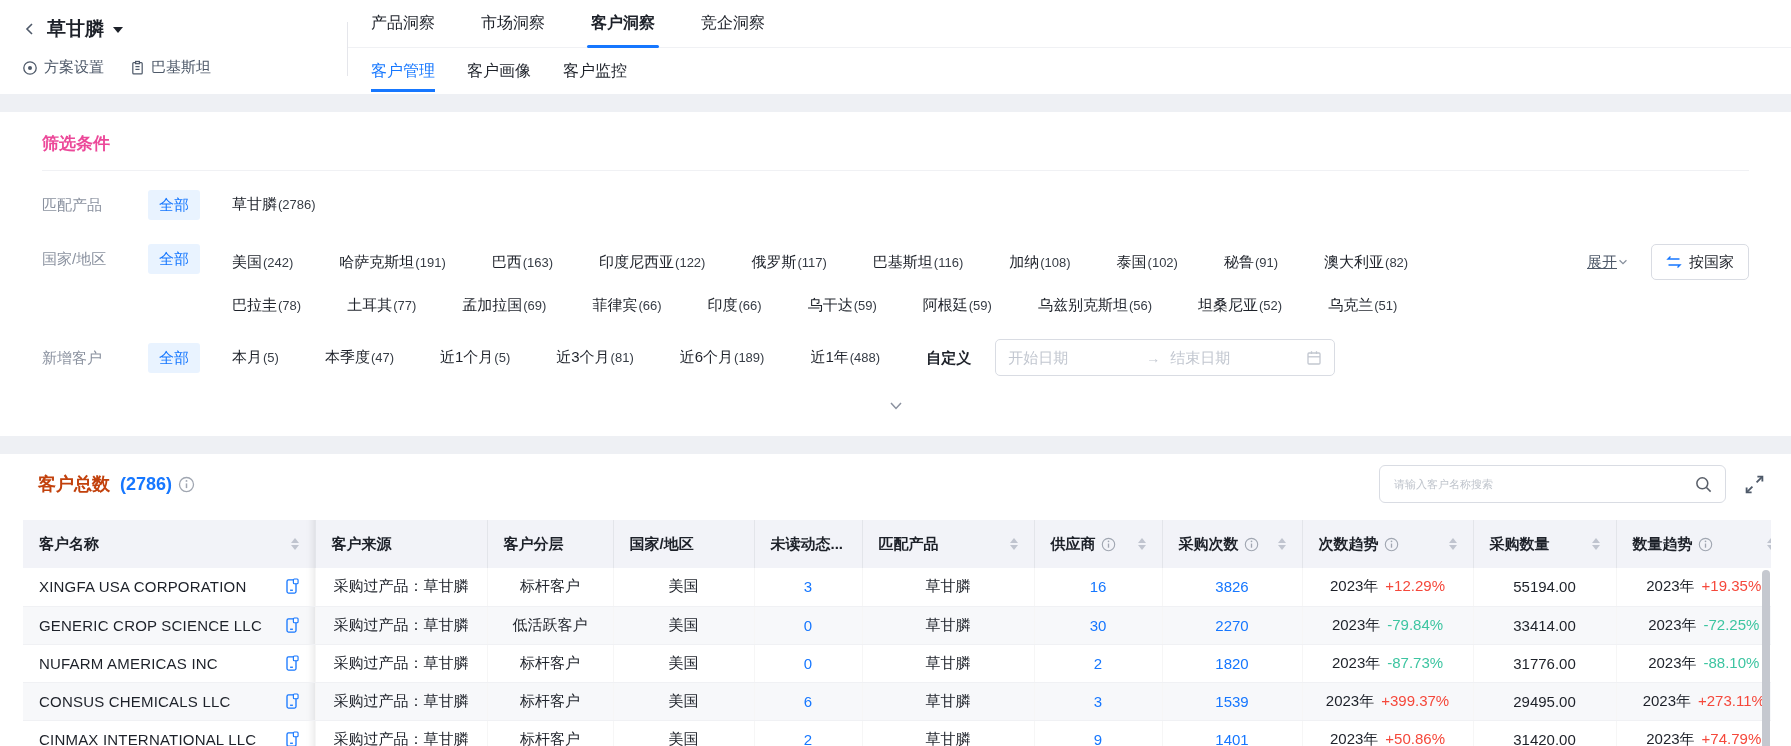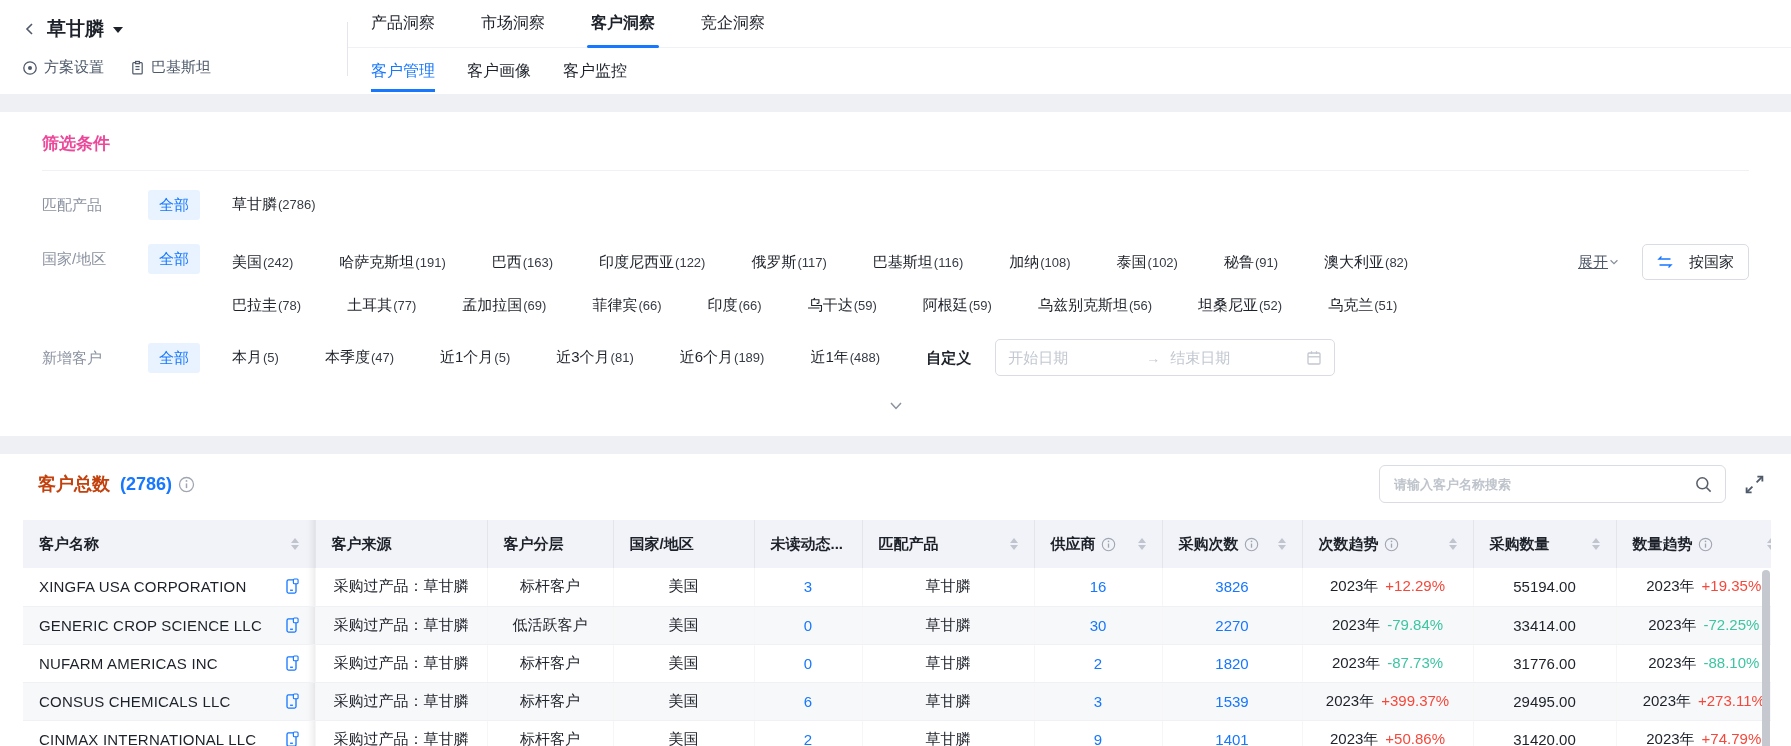--- a/index.html
+++ b/index.html
@@ -38,39 +38,39 @@
   .f-label { width:106px; flex:0 0 106px; font-size:15px; color:#8a919f; line-height:30px; }
   .f-all { flex:0 0 auto; font-size:15px; color:#1677ff; background:#e9f3ff; border-radius:3px; padding:4px 11px; line-height:22px; cursor:pointer; margin-right:32px; }
   .f-items { display:flex; align-items:center; gap:46px; line-height:30px; }
   .f-item { cursor:pointer; white-space:nowrap; }
   .fi-name { font-size:15px; color:#1d2129; }
   .fi-cnt { font-size:13px; color:#363c45; margin-left:1px; }
   .country-lines { flex:1; display:flex; flex-direction:column; }
   .country-line1 { display:flex; align-items:center; }
   .country-line2 { display:flex; align-items:center; margin-top:10px; }
   .expand-link { margin-left:auto; display:flex; align-items:center; font-size:15px; color:#4e5969; cursor:pointer; line-height:30px; white-space:nowrap;text-decoration:underline; }
-  .by-country-btn { margin-left:22px; display:flex; align-items:center; gap:16px; height:36px; padding:0 14px; border:1px solid #d9dce3; border-radius:5px; background:#fff; font-size:15px; color:#1d2129; cursor:pointer; white-space:nowrap; }
+  .by-country-btn { margin-left:22px; display:flex; align-items:center; gap:7px; height:36px; padding:0 14px; border:1px solid #d9dce3; border-radius:5px; background:#fff; font-size:15px; color:#1d2129; cursor:pointer; white-space:nowrap; }
   .custom-link { font-size:15px; color:#1d2129; font-weight:600; cursor:pointer; margin-left:46px; line-height:30px; }
   .date-range { margin-left:24px; width:340px; height:37px; border:1px solid #d9dce3; border-radius:5px; display:flex; align-items:center; padding:0 12px; background:#fff; }
   .date-range input { border:none; outline:none; width:128px; font-size:15px; color:#1d2129; font-family:inherit; }
   .date-range input::placeholder { color:#c2c7d0; }
   .date-arrow { color:#c2c7d0; font-size:14px; margin:0 10px; }
   .date-cal { margin-left:auto; display:flex; }
   .collapse-row { height:36px; margin-top:12px; display:flex; align-items:center; justify-content:center; }
   .collapse-chevron { cursor:pointer; display:flex; padding:6px 20px; }
 
   
   .table-card { background:#fff; margin-top:18px; height:316px; }
   .table-toolbar { display:flex; align-items:center; padding:10px 26px 0 38px; height:50px; }
   .tt-title { display:flex; align-items:center; gap:6px; }
   .tt-name { font-size:18px; font-weight:700; color:#c2410c; }
   .tt-total { font-size:18px; font-weight:700; color:#1677ff; margin-left:4px; }
   .tt-right { margin-left:auto; display:flex; align-items:center; gap:18px; }
   .search-box { width:347px; height:38px; border:1px solid #d9dce3; border-radius:6px; display:flex; align-items:center; padding:0 12px 0 14px; background:#fff; }
-  .search-box input { flex:1; border:none; outline:none; font-size:13px; color:#1d2129; font-family:inherit;font-weight:bold; }
+  .search-box input { flex:1; border:none; outline:none; font-size:11px; color:#1d2129; font-family:inherit; }
   .search-box input::placeholder { color:#bfc4cc; }
   .expand-table-btn { display:flex; cursor:pointer; }
 
   .table-wrap { margin:16px 20px 0 23px; width:1748px; overflow:hidden; position:relative; height:238px; }
   table { border-collapse:collapse; table-layout:fixed; width:1768px; }
   thead th { height:48px; background:#f2f3f8; font-size:15px; font-weight:700; color:#1d2129; text-align:left; padding:0 16px; border-right:1px solid #e3e5ea; }
   thead th:last-child { border-right:none; }
   .th-inner { display:flex; align-items:center; gap:5px; }
   .sorter { margin-left:auto; display:flex; flex-direction:column; gap:2px; cursor:pointer; padding-left:6px; }
   .sorter i { display:block; width:0; height:0; border-left:4.5px solid transparent; border-right:4.5px solid transparent; }

